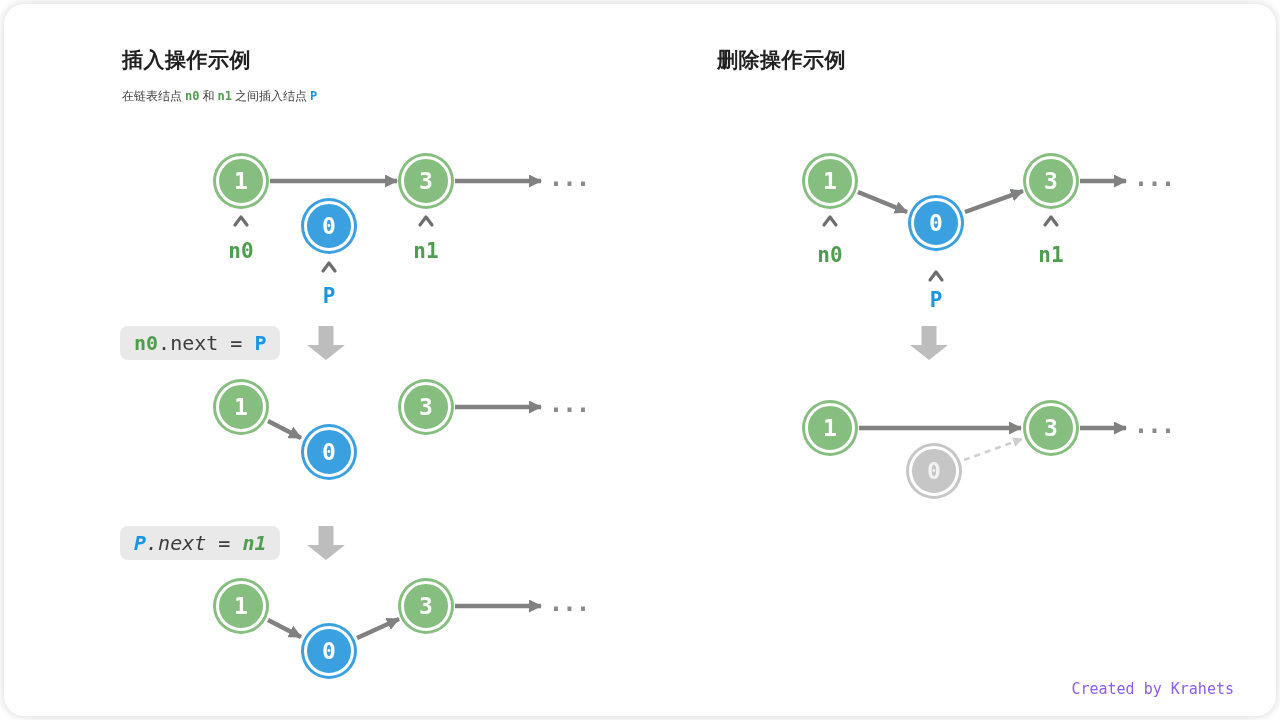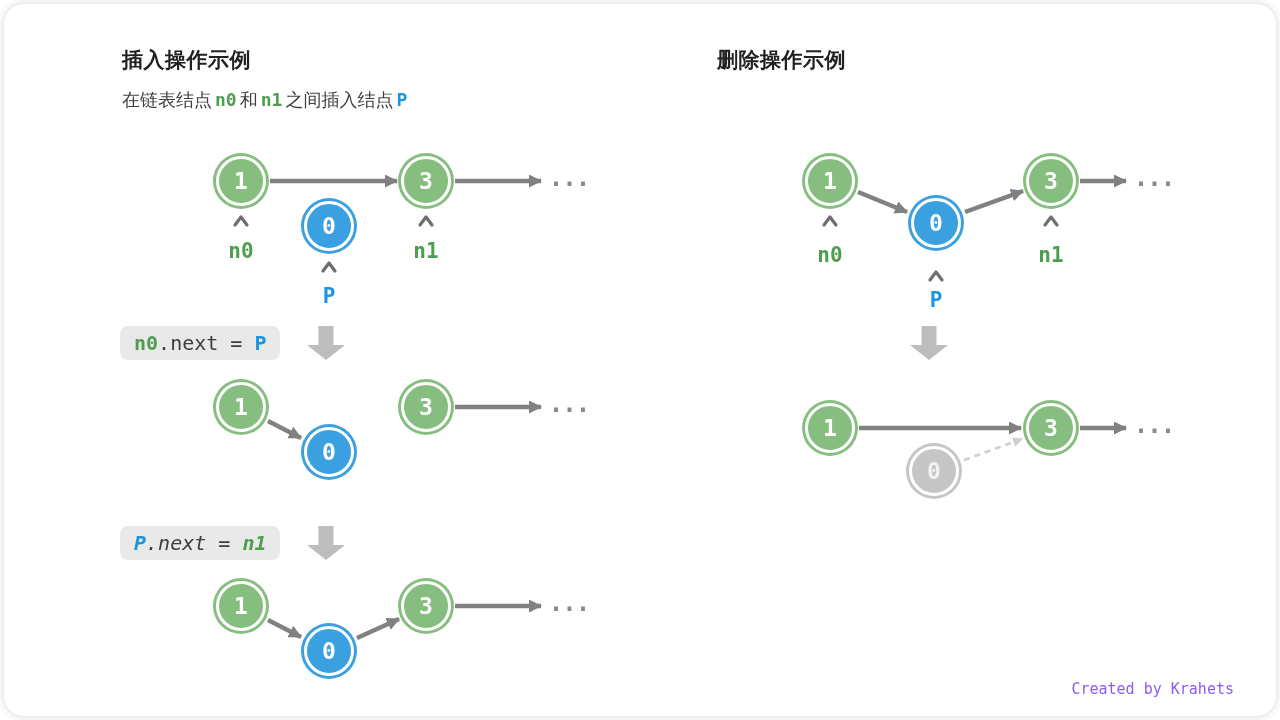--- a/index.html
+++ b/index.html
@@ -1,21 +1,21 @@
 <!DOCTYPE html>
 <html><head>
 <meta charset="utf-8">
 <style>
   html,body{margin:0;padding:0;width:1280px;height:720px;background:#fff;overflow:hidden;
     font-family:"Liberation Sans",sans-serif;}
   .card{position:absolute;left:4px;top:4px;right:4px;bottom:4px;background:#ffffff;
     border-radius:20px;box-shadow:0 0 9px rgba(0,0,0,.18);}
   .abs{position:absolute;}
   .title{font-size:21px;font-weight:700;color:#212121;letter-spacing:.5px;}
-  .subtitle{font-size:18px;color:#3f3f3f;white-space:nowrap;}
+  .subtitle{font-size:12px;color:#3f3f3f;white-space:nowrap;}
   .tok{font-family:"DejaVu Sans Mono",monospace;font-weight:700;margin:0 3px;}
   .tok.green{color:#4d9e4e;}
   .tok.blue{color:#1b95e0;}
   .node{position:absolute;width:44px;height:44px;border-radius:50%;border:3px solid #fff;
     display:flex;align-items:center;justify-content:center;
     font-family:"DejaVu Sans Mono",monospace;font-weight:700;font-size:23px;color:#fff;}
   .node.green{background:#85be7f;box-shadow:0 0 0 3px #85be7f;}
   .node.blue{background:#3ba0e0;box-shadow:0 0 0 3px #3ba0e0;}
   .node.gray{background:#c6c6c6;box-shadow:0 0 0 3px #c6c6c6;color:#f2f2f2;}
   .ptr{position:absolute;transform:translateX(-50%);

